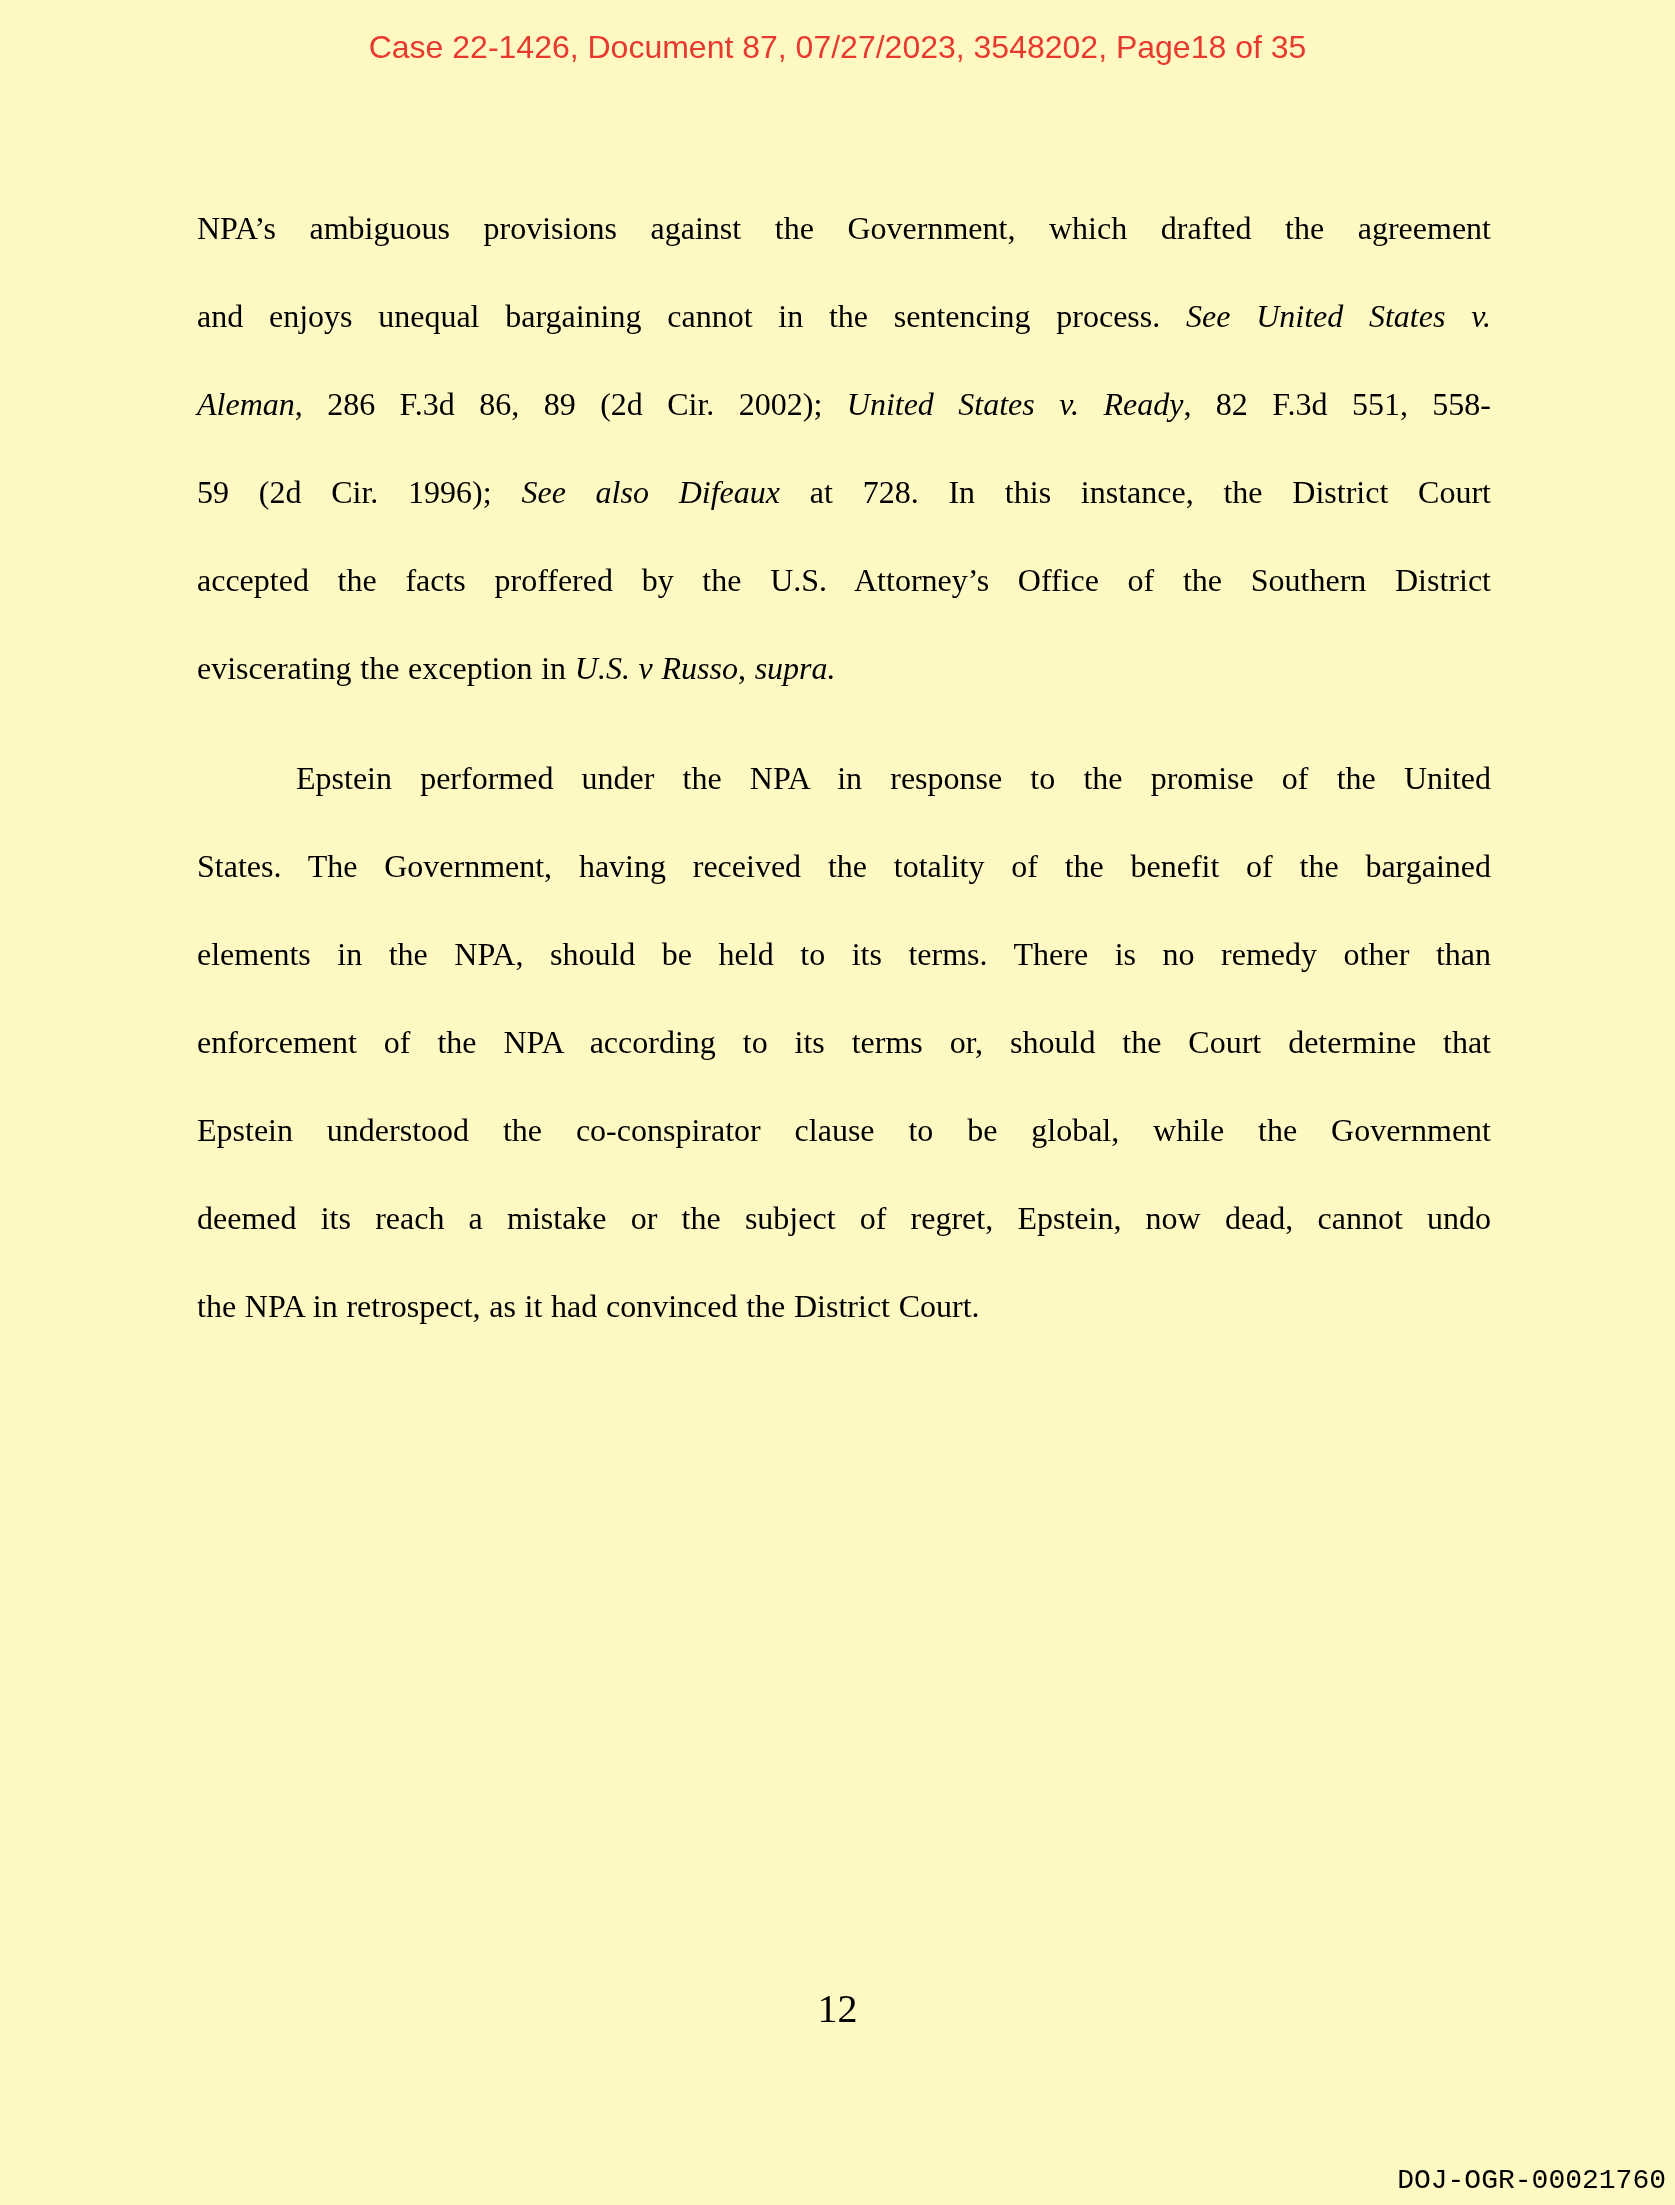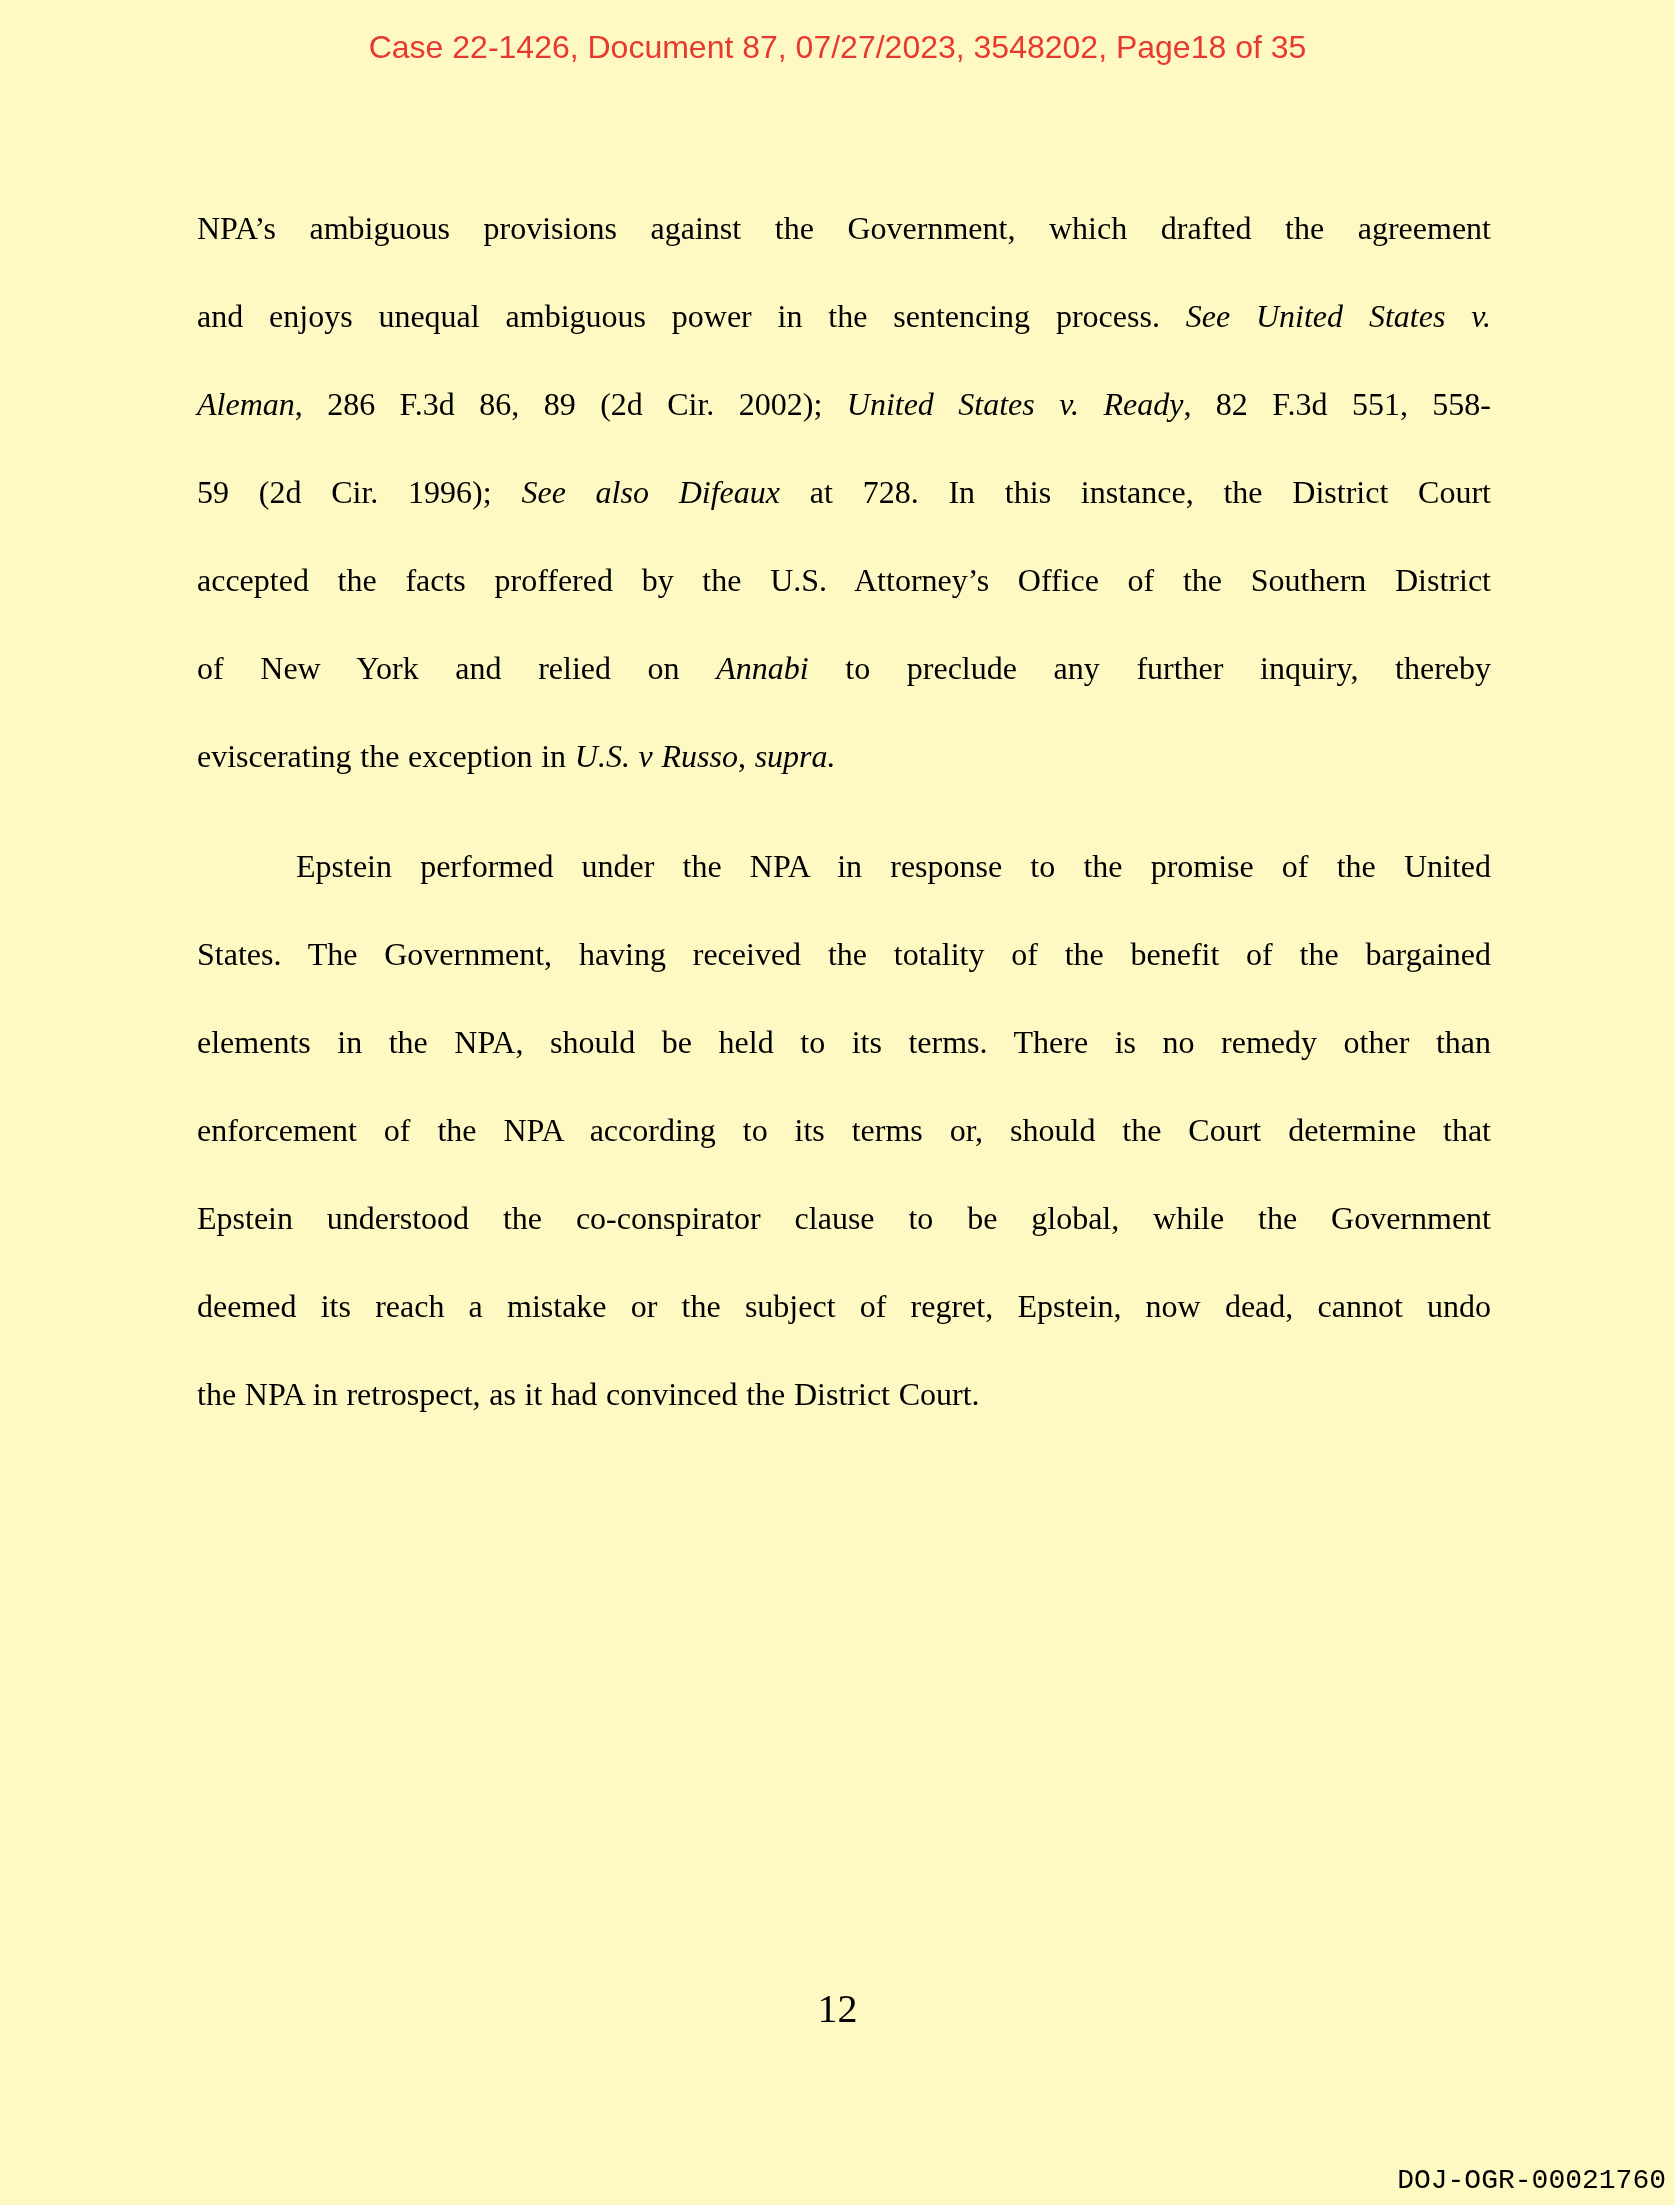--- a/index.html
+++ b/index.html
@@ -72,25 +72,24 @@
 </head>
 <body>
 
 <div class="page">
 
   <div class="case-header" style="color: rgb(232, 57, 46);">Case 22-1426, Document 87, 07/27/2023, 3548202, Page18 of 35</div>
 
   <div class="document-text">
       <div class="paragraph">
         <div class="line justify"><span>NPA’s ambiguous provisions against the Government, which drafted the agreement</span></div>
-        <div class="line justify"><span>and enjoys unequal ambiguous power in the sentencing process. </span><em>See United States v.</em></div>
+        <div class="line justify"><span>and enjoys unequal bargaining cannot in the sentencing process. </span><em>See United States v.</em></div>
         <div class="line justify"><em>Aleman</em><span>, 286 F.3d 86, 89 (2d Cir. 2002); </span><em>United States v. Ready</em><span>, 82 F.3d 551, 558-</span></div>
         <div class="line justify"><span>59 (2d Cir. 1996); </span><em>See also Difeaux</em><span> at 728. In this instance, the District Court</span></div>
         <div class="line justify"><span>accepted the facts proffered by the U.S. Attorney’s Office of the Southern District</span></div>
-        <div class="line justify"><span>of New York and relied on </span><em>Annabi</em><span> to preclude any further inquiry, thereby</span></div>
         <div class="line"><span>eviscerating the exception in </span><em>U.S. v Russo</em><span>, </span><em>supra.</em></div>
       </div>
       <div class="paragraph">
         <div class="line justify indent"><span>Epstein performed under the NPA in response to the promise of the United</span></div>
         <div class="line justify"><span>States. The Government, having received the totality of the benefit of the bargained</span></div>
         <div class="line justify"><span>elements in the NPA, should be held to its terms. There is no remedy other than</span></div>
         <div class="line justify"><span>enforcement of the NPA according to its terms or, should the Court determine that</span></div>
         <div class="line justify"><span>Epstein understood the co-conspirator clause to be global, while the Government</span></div>
         <div class="line justify"><span>deemed its reach a mistake or the subject of regret, Epstein, now dead, cannot undo</span></div>
         <div class="line"><span>the NPA in retrospect, as it had convinced the District Court.</span></div>

